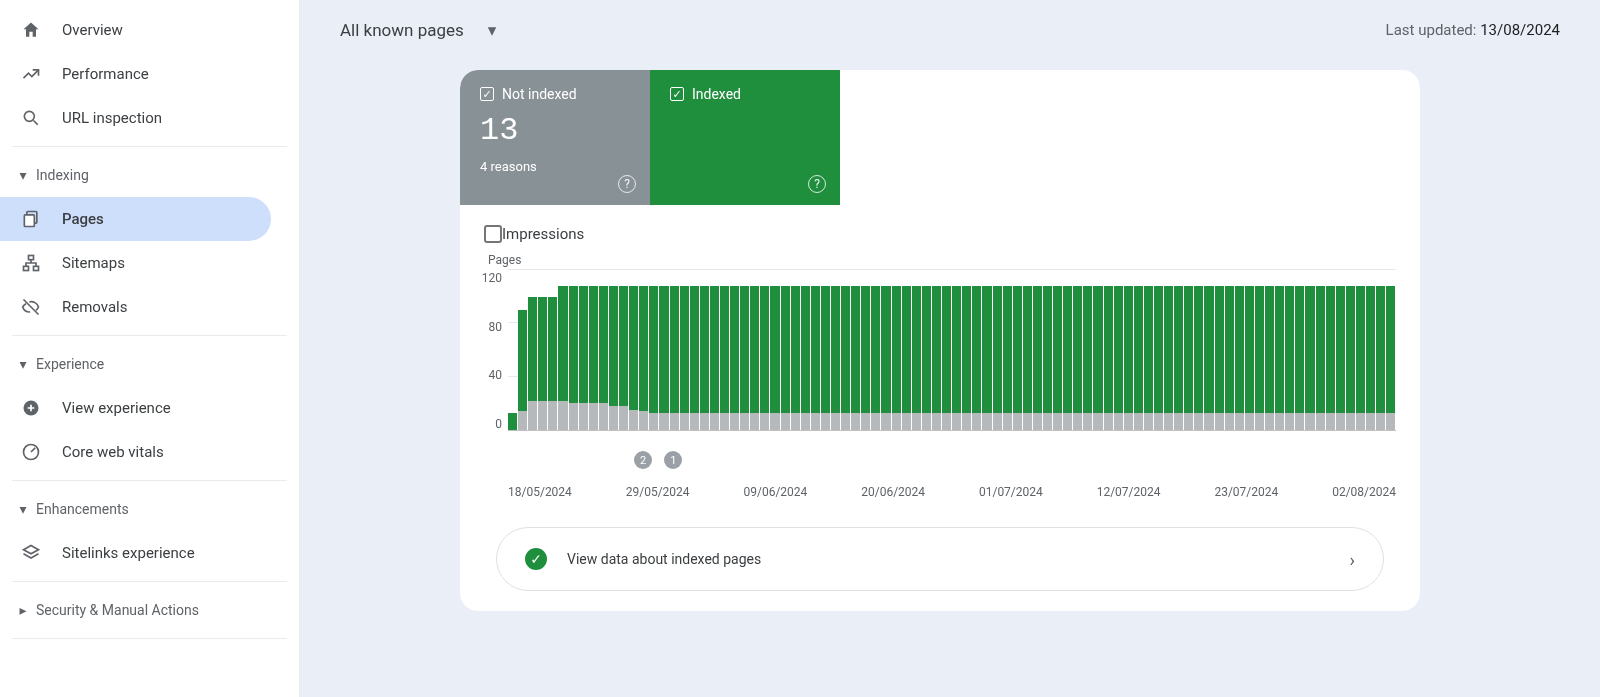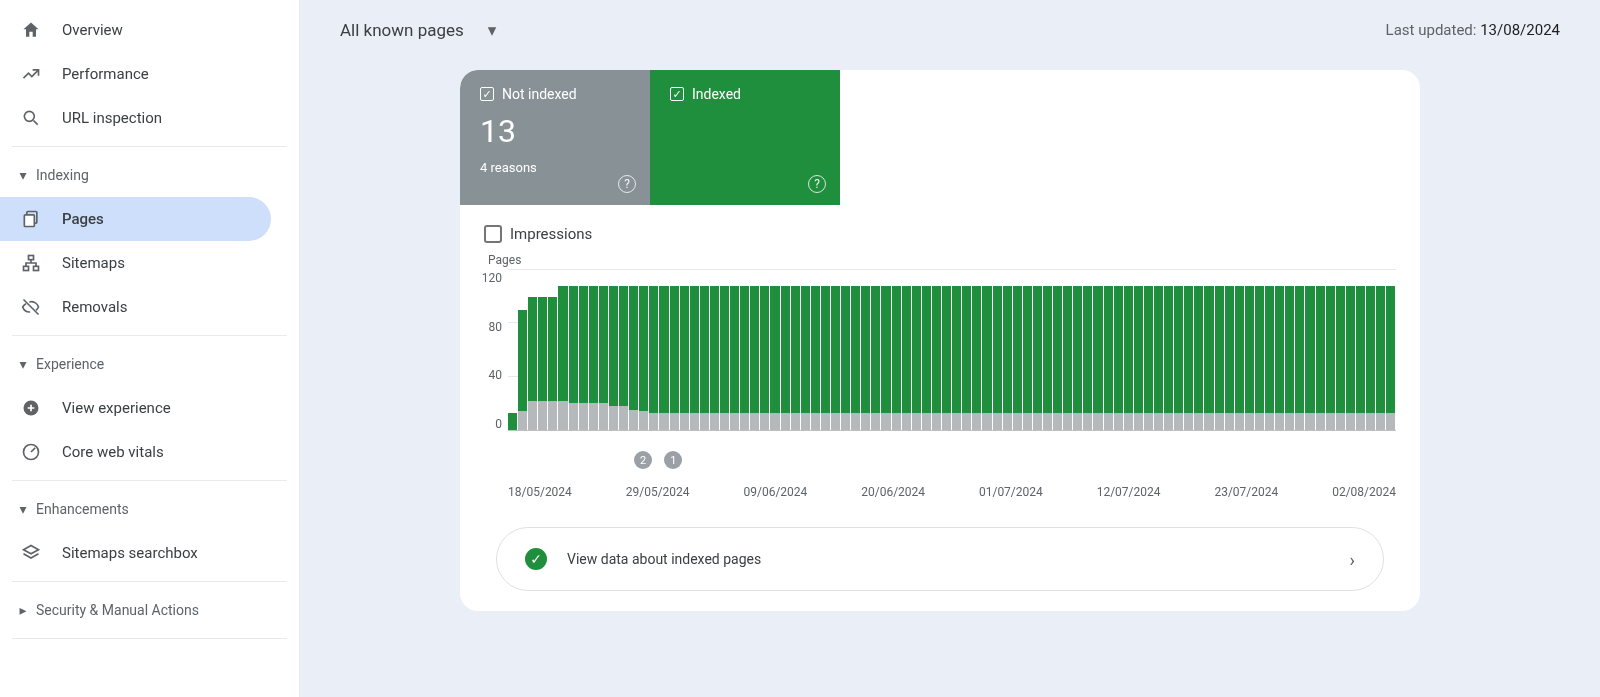--- a/index.html
+++ b/index.html
@@ -91,35 +91,35 @@
     width: 190px;
     height: 135px;
     color: #fff;
     padding: 16px 20px;
     position: relative;
     cursor: pointer;
   }
   .tile.not-indexed { background: #889196; border-top-left-radius:18px;}
   .tile.indexed { background: #1f8e3d; }
   .tile-head { display:flex; align-items:center; gap:8px; font-size:14px; }
-  .tile-count { font-size: 32px; font-weight:400; margin-top:10px; }
+  .tile-count { font-size: 32px; font-weight:400; margin-top:10px;font-family:Liberation Mono, monospace; }
   .tile-sub { font-size: 13px; margin-top:10px; }
   .tile .help {
     position:absolute; right:14px; bottom:12px;
     width:18px; height:18px; border:1.5px solid rgba(255,255,255,.8);
     border-radius:50%; display:flex; align-items:center; justify-content:center;
     font-size:12px; color:rgba(255,255,255,.9);
   }
   .checkbox-tile {
     width:14px;height:14px;border:1.5px solid #fff;border-radius:2px;
     display:flex;align-items:center;justify-content:center;font-size:11px;
   }
   
   .imp-row {
-    display:flex; align-items:center; gap:8px;
+    display:flex; align-items:center; gap:0;
     padding: 20px 24px 6px 24px;
     font-size:15px;
   }
   .imp-row .cb {
     width:18px;height:18px;border:2px solid #757575;border-radius:3px;cursor:pointer;
   }
   
   .chart-wrap { padding: 4px 24px 0 18px; }
   .chart-title {font-size:12px;color:#5f6368;margin-left:10px;}
   .chart-area {
@@ -277,21 +277,21 @@
     <span class="chev">▾</span>
     <span>Enhancements</span>
   </div>
   <div class="side-item">
     <span class="icon">
       <svg width="20" height="20" viewBox="0 0 24 24" fill="none" stroke="#5f6368" stroke-width="2">
           <path d="M12 3l9 5-9 5-9-5z"></path>
           <path d="M3 13l9 5 9-5"></path>
         </svg>
     </span>
-    <span>Sitemaps searchbox</span>
+    <span>Sitelinks experience</span>
   </div>
 
   <div class="side-divider"></div>
 
   <div class="side-section">
     <span class="chev">▸</span>
     <span>Security &amp; Manual Actions</span>
   </div>
   <div class="side-divider"></div>
 </nav>

